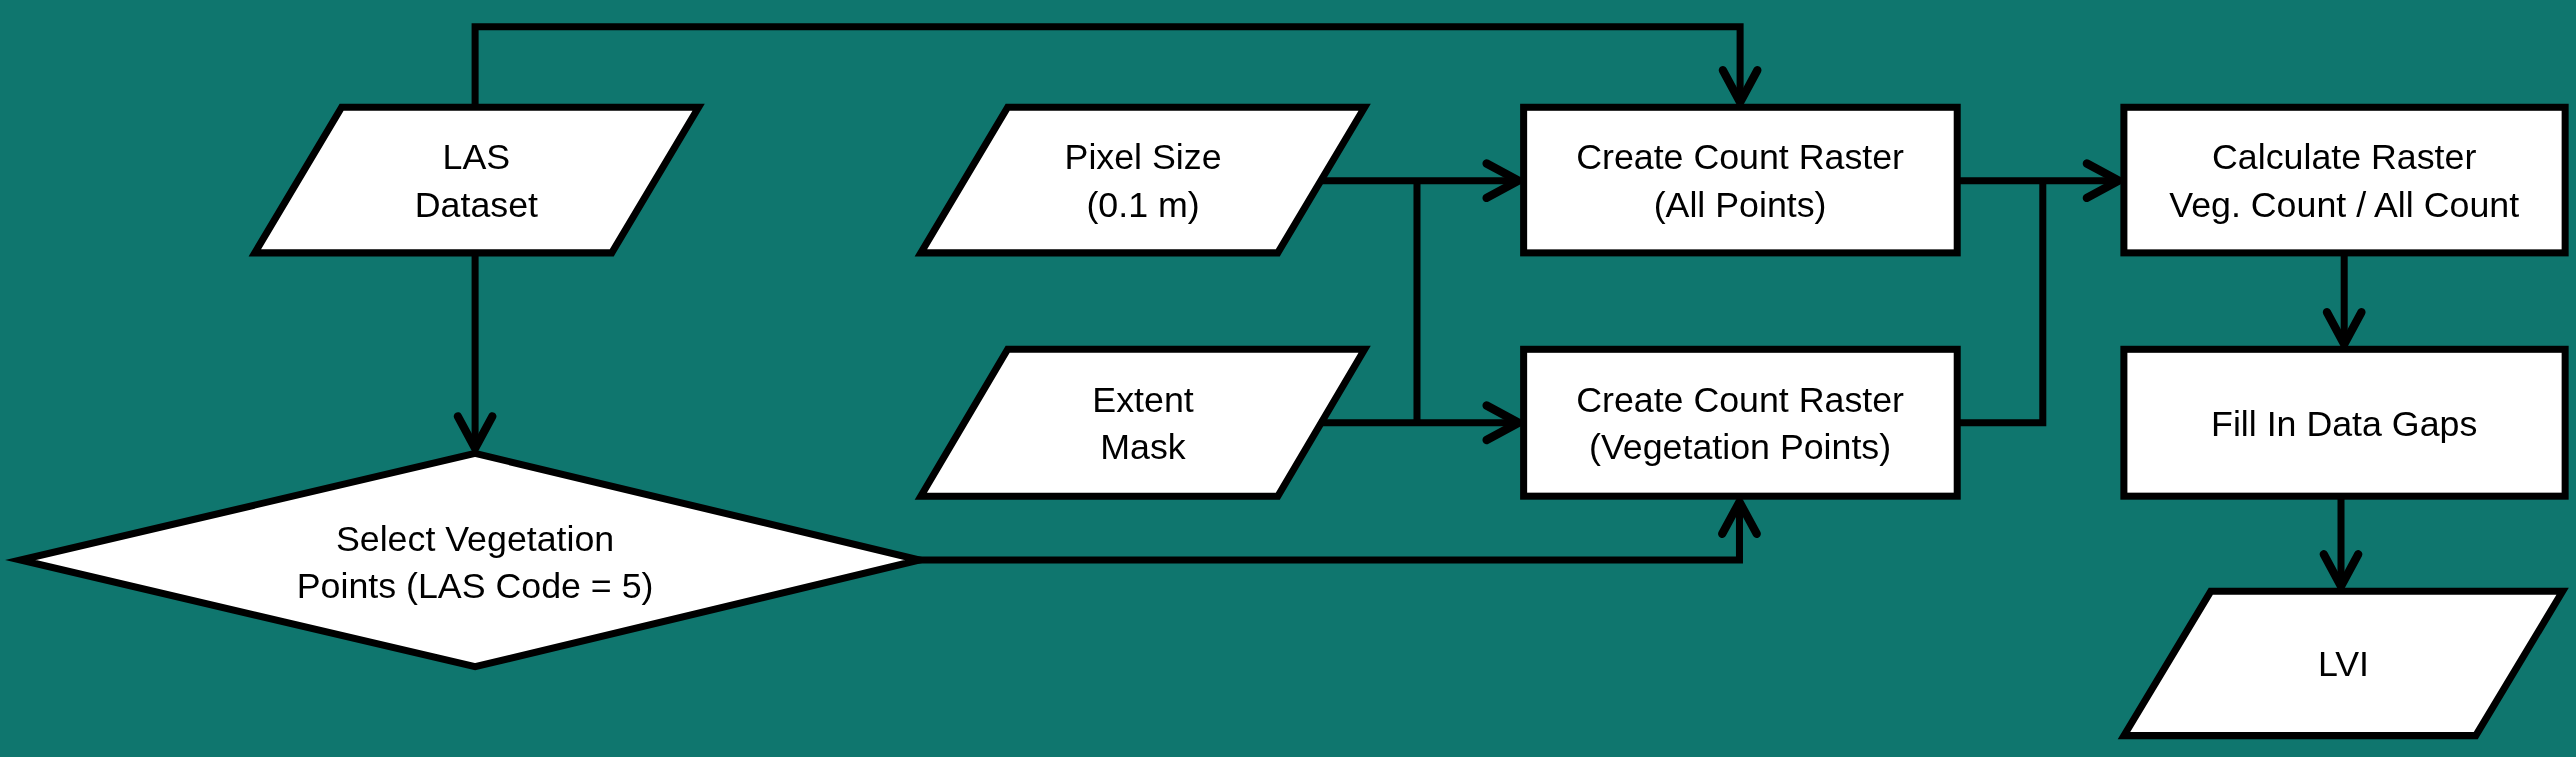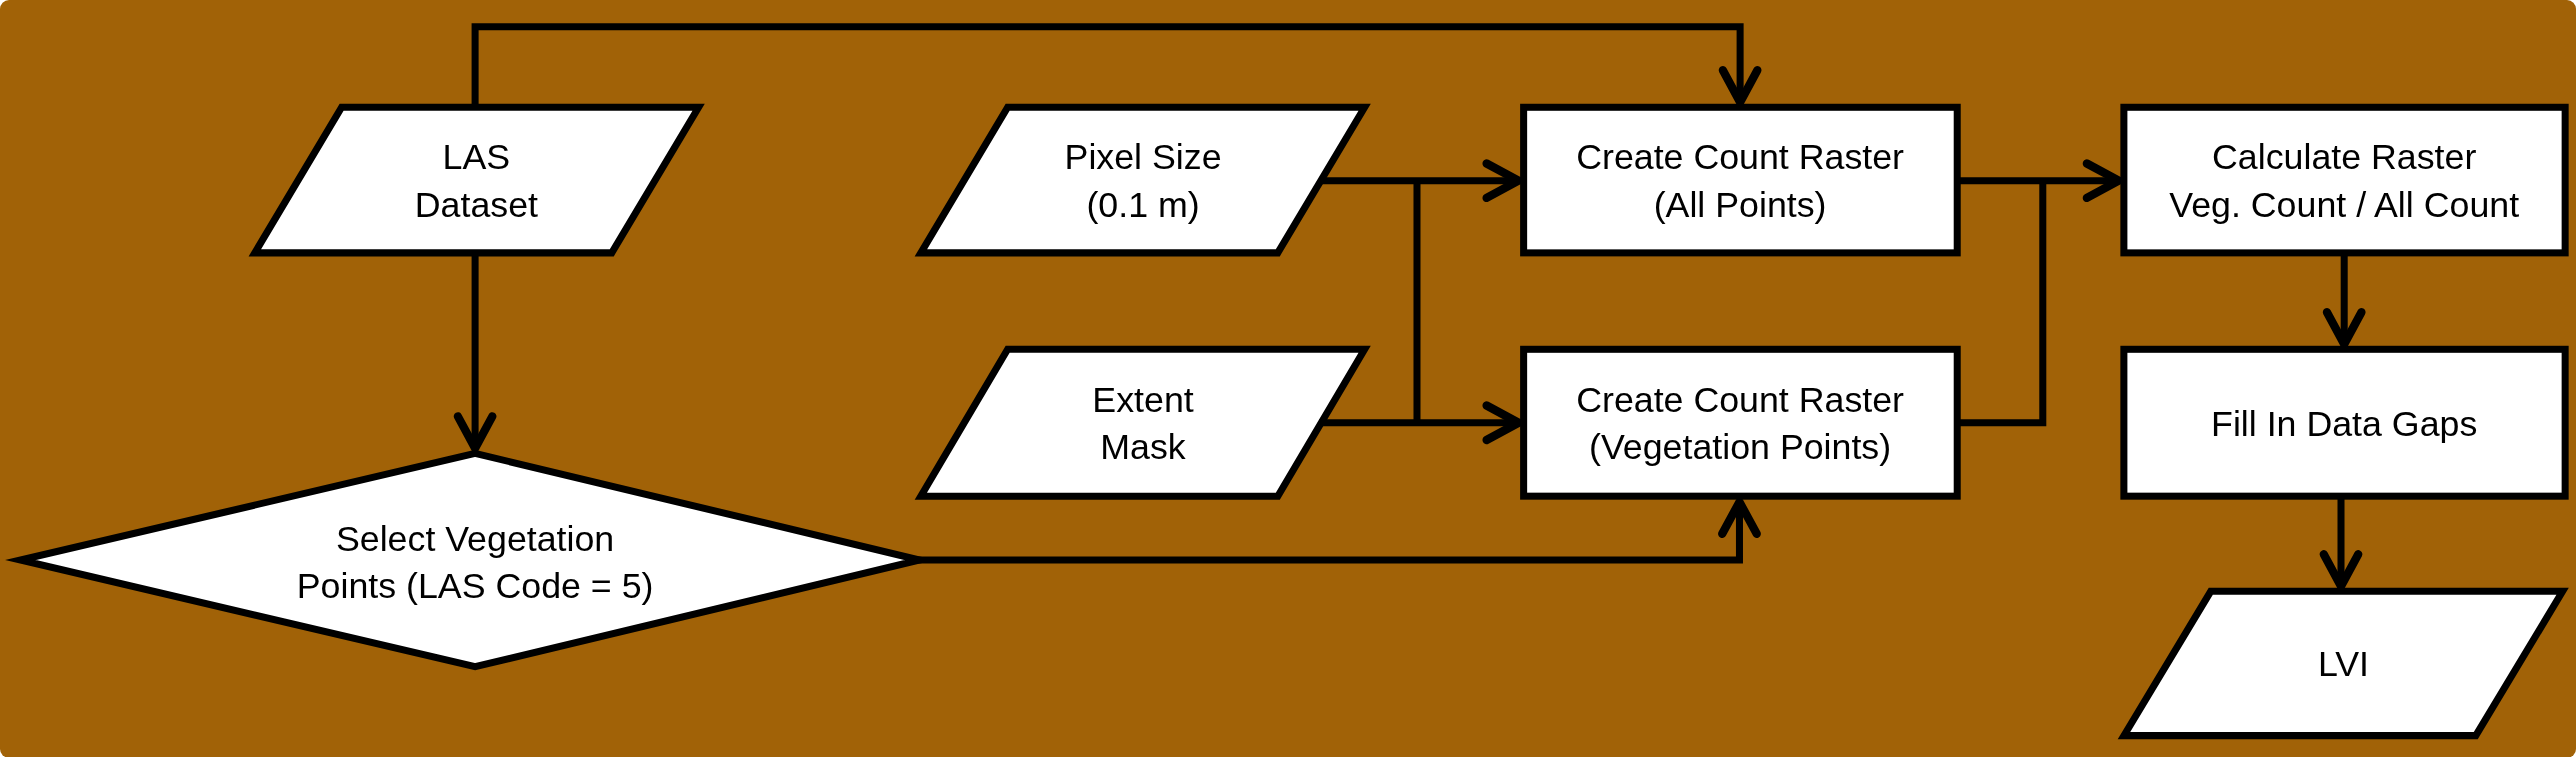--- a/index.html
+++ b/index.html
@@ -2,22 +2,21 @@
 <html style="font-size:10.2px"><head>
 <meta charset="utf-8">
 <style>
   html, body {
     margin: 0;
     padding: 0;
     background: #ffffff;
   }
   .flowchart-page {
     width: 100%;
-    background: #a16207;
-    border-radius: 9px;
+    background: #0f766e;
   }
   svg.flowchart {
     display: block;
     width: 100%;
     height: auto;
   }
   .node-shape {
     fill: #ffffff;
     stroke: #000000;
     stroke-width: 11;

